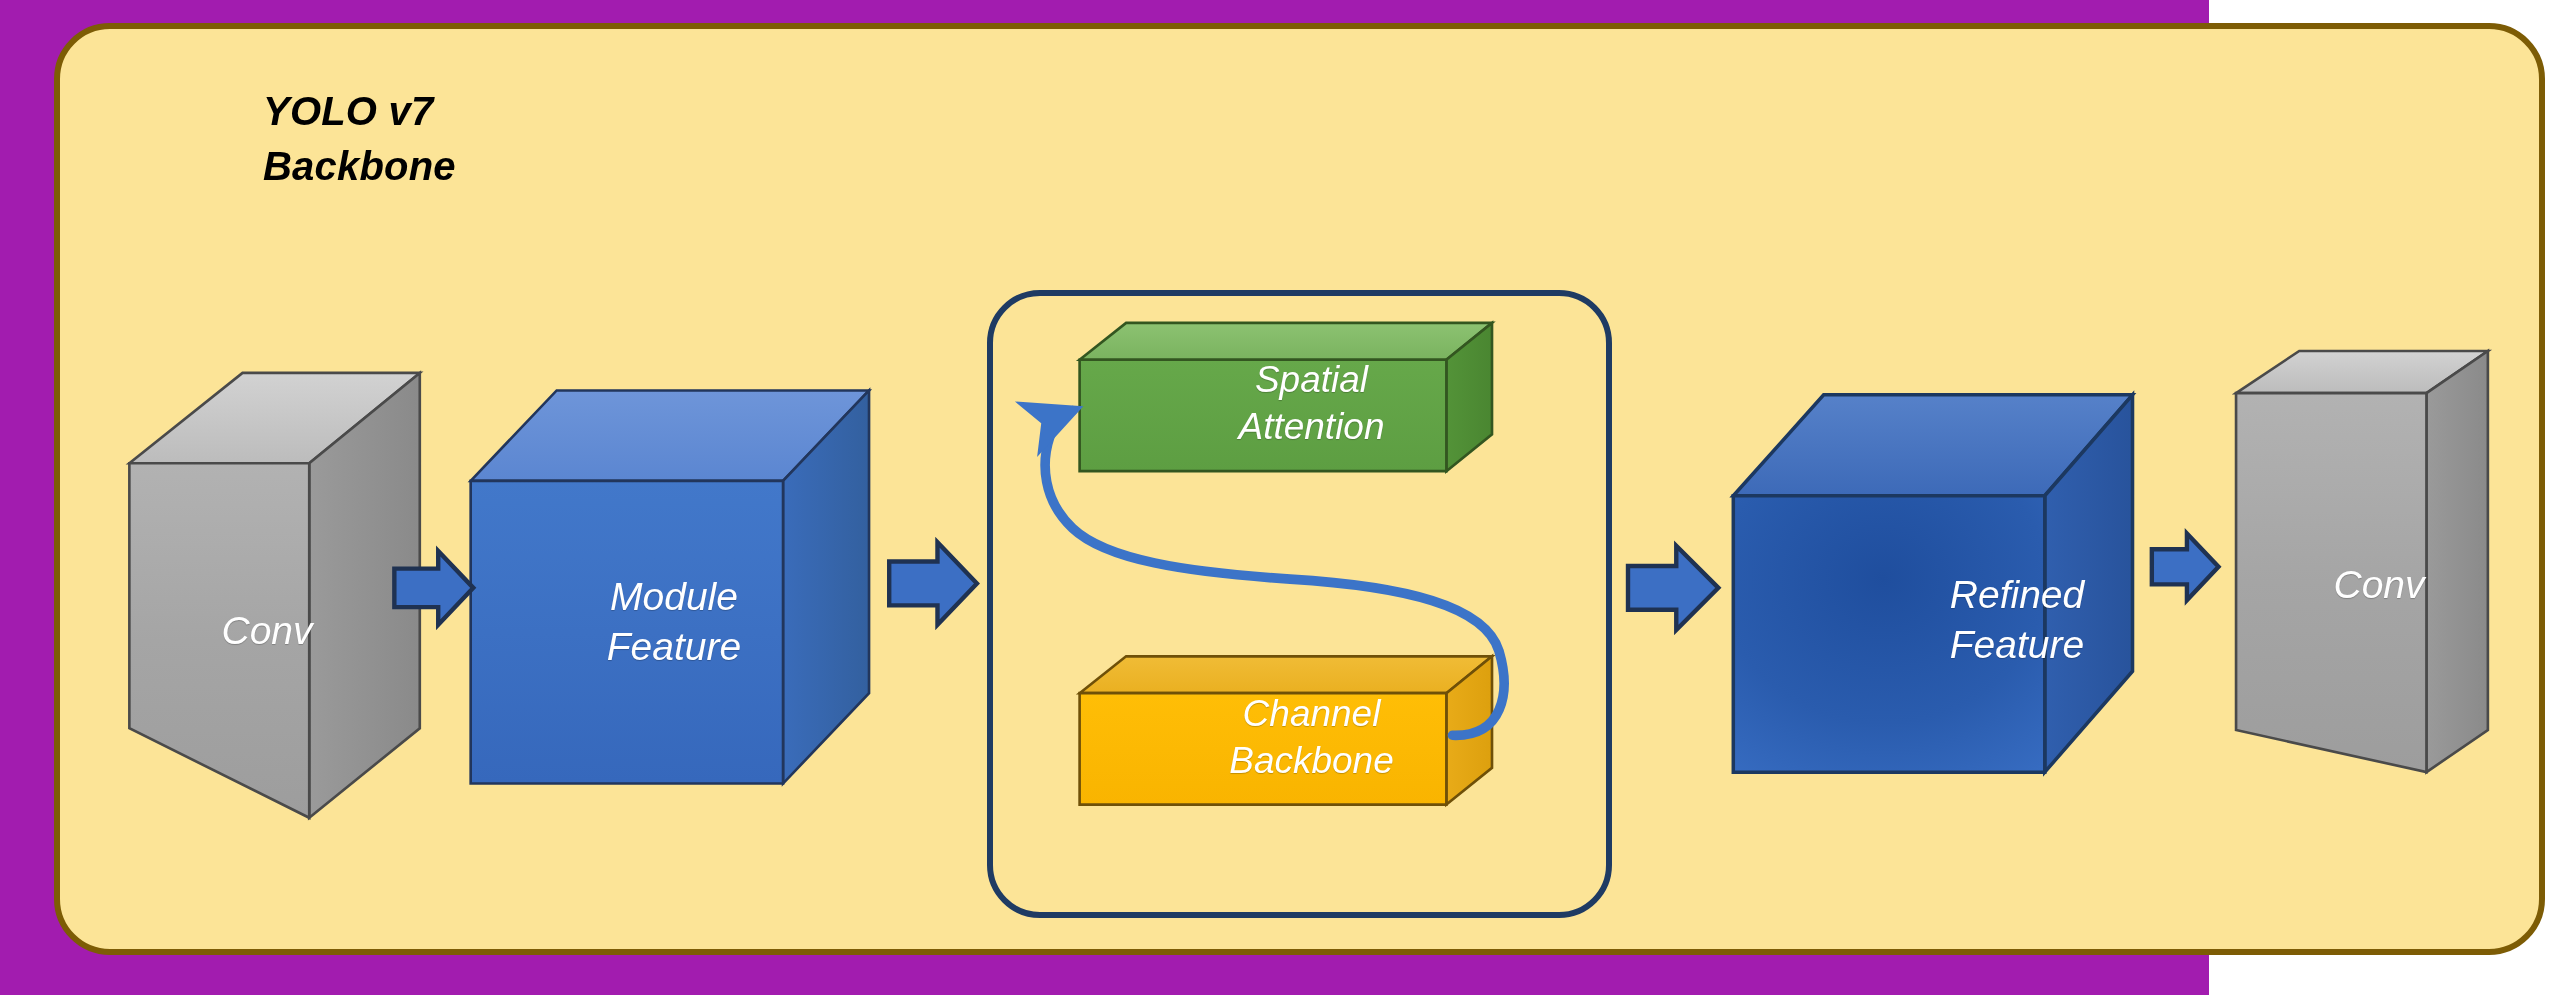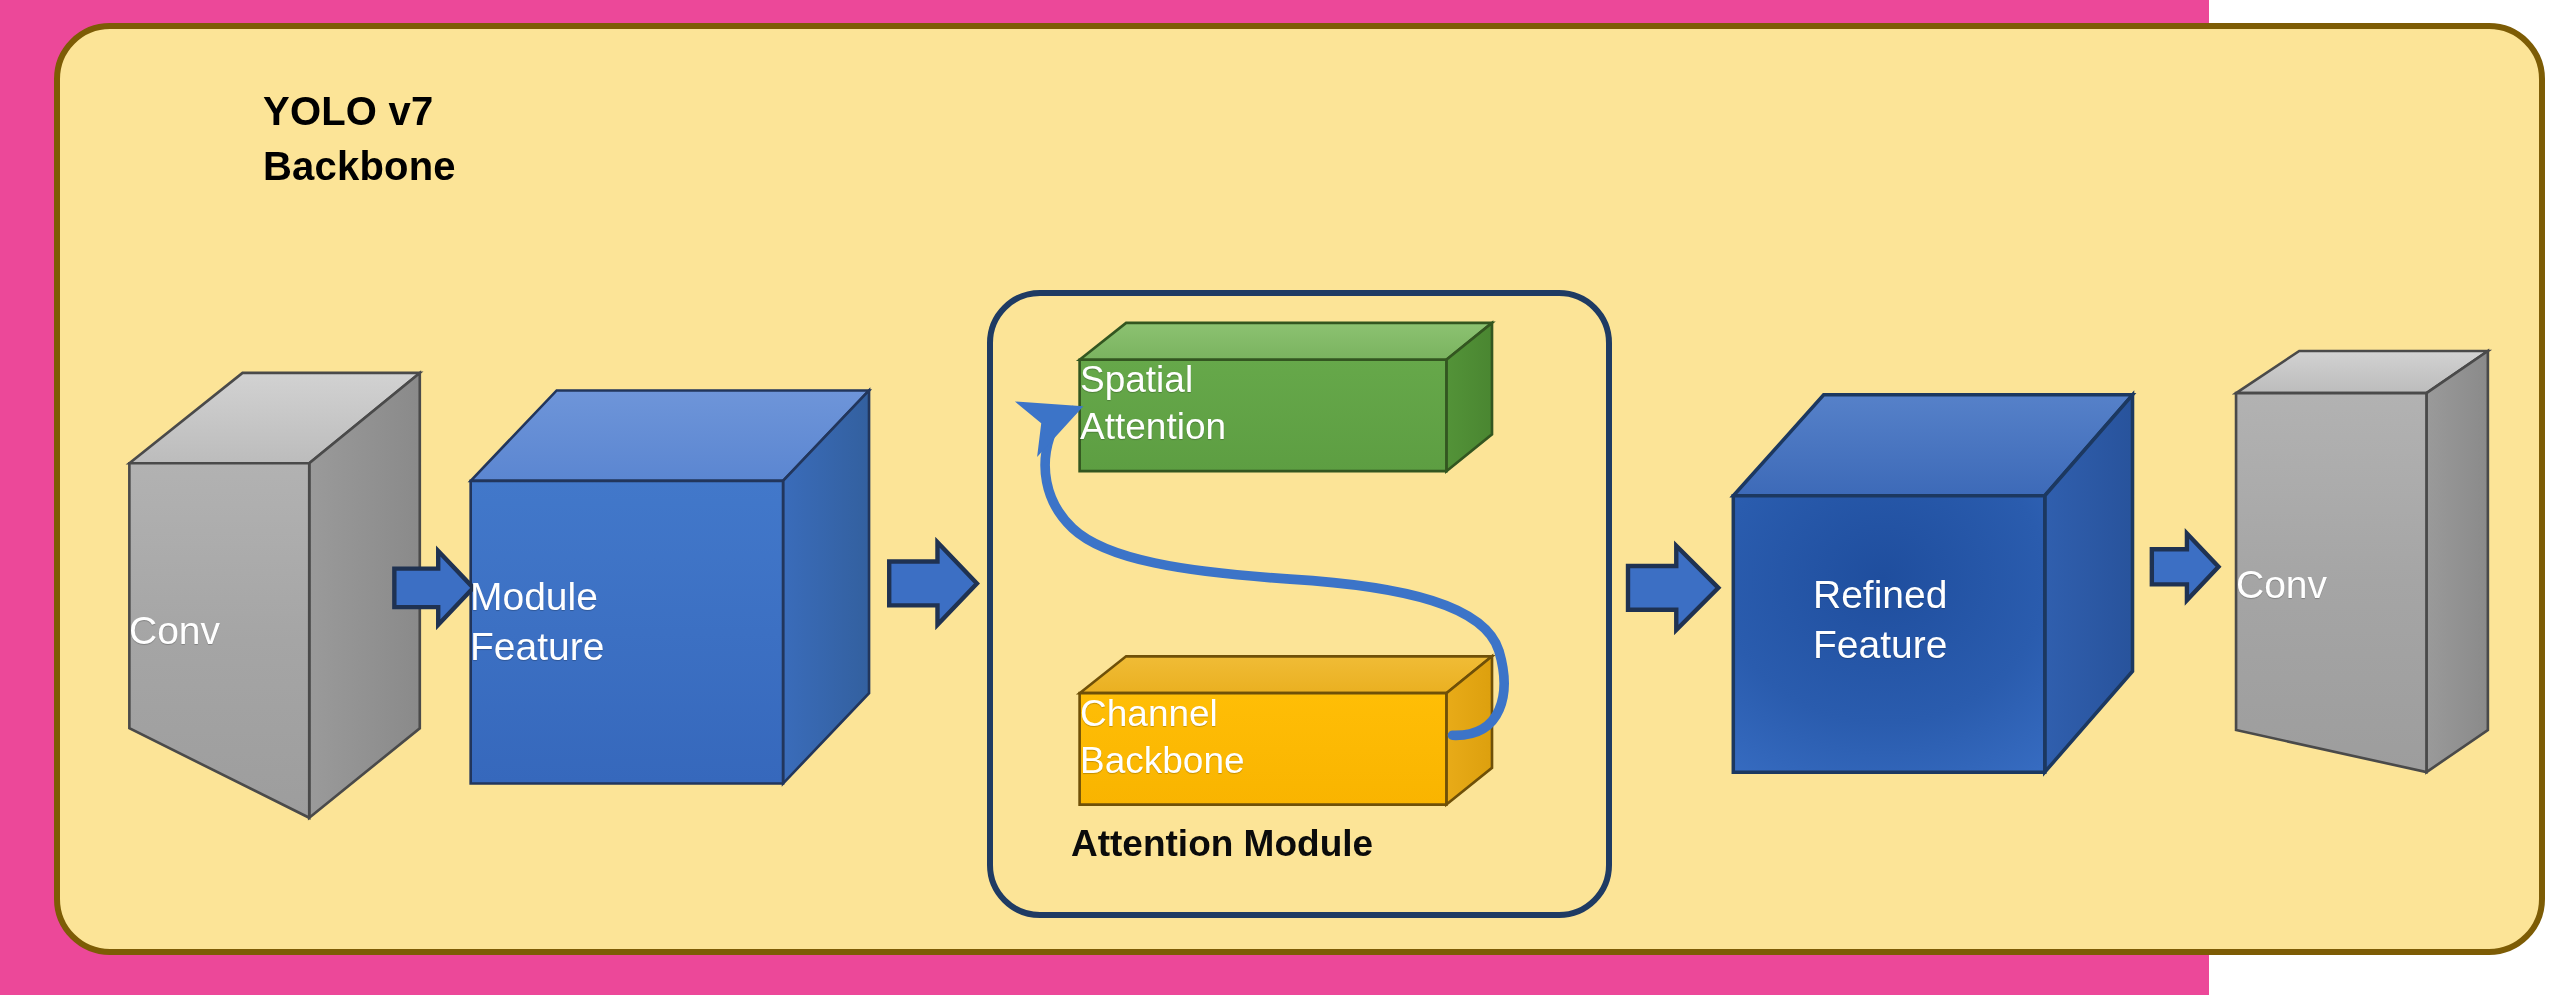--- a/index.html
+++ b/index.html
@@ -10,21 +10,22 @@
   body {
     width: 2576px;
     height: 995px;
     font-family: "Liberation Sans", sans-serif;
     overflow: hidden;
   }
   #stage {
     position: relative;
     width: 2209px;
     height: 995px;
-    background: #ec4899;
+    background: #a21caf;
+    font-style: italic;
   }
   
   #backbone-panel {
     position: absolute;
     left: 54px;
     top: 23px;
     width: 2491px;
     height: 932px;
     background: #fce497;
     border: 6.1px solid #7d5c05;
@@ -72,37 +73,38 @@
     width: 2576px;
     height: 995px;
     overflow: visible;
     pointer-events: none;
   }
   .shape-label {
     position: absolute;
     color: #ffffff;
     font-size: 39px;
     line-height: 1.28;
+    text-align: center;
     white-space: pre;
     pointer-events: none;
     text-shadow: 0 0.9px 0.9px rgba(0,0,0,0.22);
+    padding-left: 48px;
   }
 </style>
 </head>
 <body>
 
 <div id="stage">
 
   <div id="backbone-panel"></div>
 
   <div id="backbone-title">YOLO v7
 Backbone</div>
 
   <div id="attention-module"></div>
-  <div id="attention-module-label">Attention Module</div>
 
   <svg class="layer" viewBox="0 0 2935 1134" width="2576" height="995">
     <defs>
       <linearGradient id="gradConvFace" x1="0" y1="0" x2="0" y2="1">
         <stop offset="0" stop-color="#b2b2b2"></stop>
         <stop offset="0.5" stop-color="#a5a5a5"></stop>
         <stop offset="1" stop-color="#9d9d9d"></stop>
       </linearGradient>
       <linearGradient id="gradConvTop" x1="0" y1="0" x2="0" y2="1">
         <stop offset="0" stop-color="#d2d2d2"></stop>

